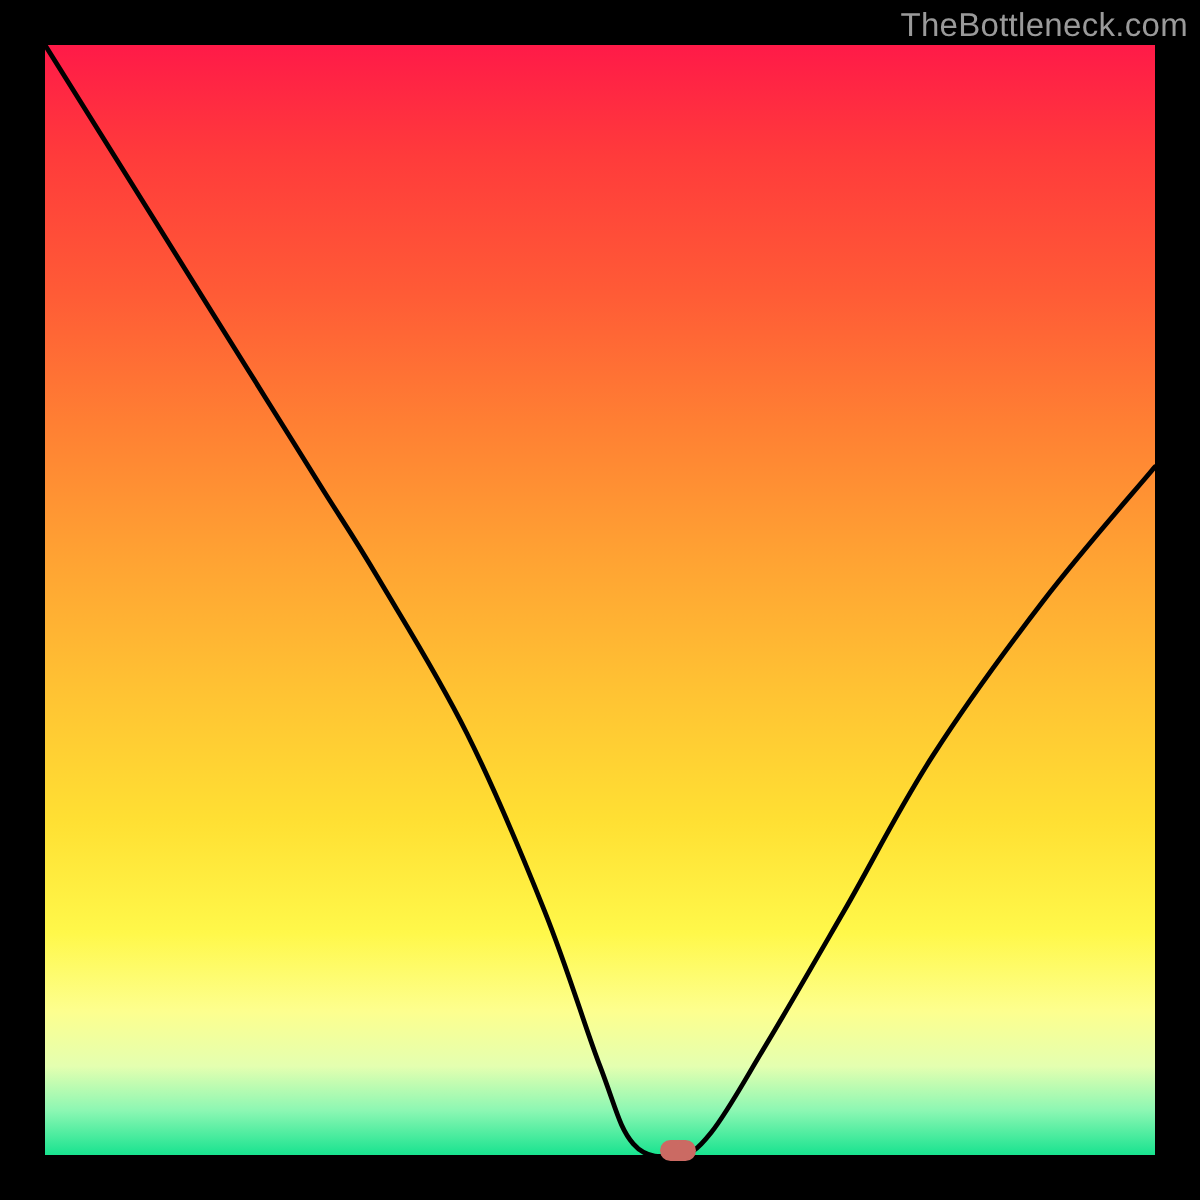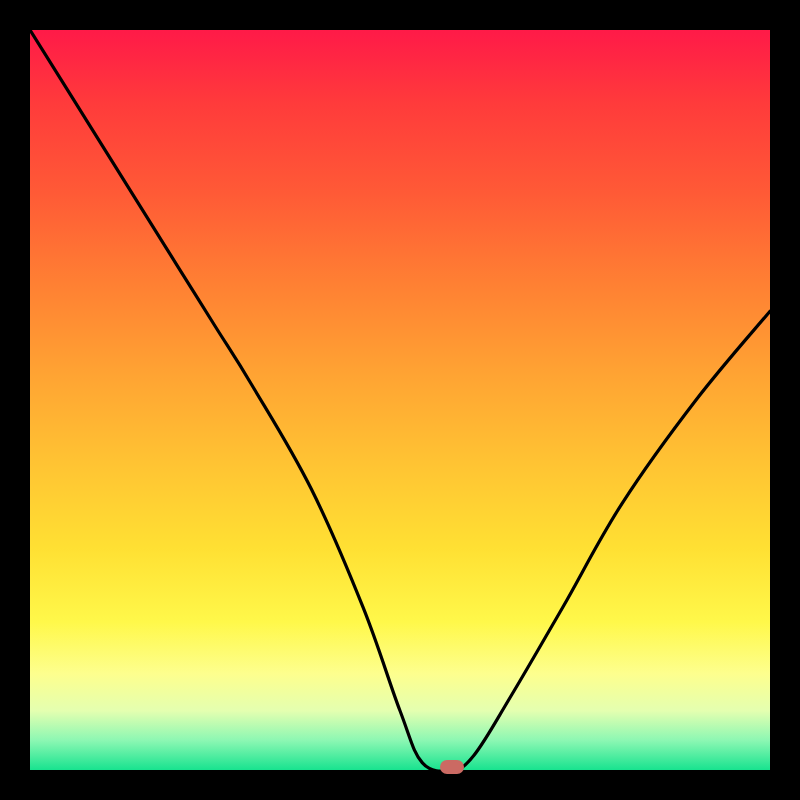--- a/index.html
+++ b/index.html
@@ -70,13 +70,14 @@
 
   <div class="plot">
 
     <svg class="curve" width="740" height="740" viewBox="0 0 740 740">
       <path d="M 0 0 C 6.7 10.7, 17.0 27.2, 37.0 59.2 C 57.0 91.2, 91.0 145.6, 111.0 177.6 C 131.0 209.6, 134.7 215.5, 148.0 236.8 C 161.3 258.1, 171.7 274.7, 185.0 296.0 C 198.3 317.3, 204.7 325.9, 222.0 355.2 C 239.3 384.5, 261.2 418.8, 281.2 458.8 C 301.2 498.8, 317.0 537.2, 333.0 577.2 C 349.0 617.2, 359.3 652.8, 370.0 680.8 C 380.7 708.8, 382.9 721.9, 392.2 732.6 C 401.5 743.3, 412.5 741.3, 421.8 740.0 C 431.1 738.7, 433.3 738.5, 444.0 725.2 C 454.7 711.9, 465.0 692.6, 481.0 666.0 C 497.0 639.4, 512.8 611.8, 532.8 577.2 C 552.8 542.6, 568.0 510.9, 592.0 473.6 C 616.0 436.3, 639.4 404.6, 666.0 370.0 C 692.6 335.4, 726.7 297.2, 740.0 281.2" fill="none" stroke="#000000" stroke-width="3.2" stroke-linecap="round"></path>
     </svg>
 
     <div class="marker" style="left: 409.8px; top: 730px; background: rgb(203, 106, 99);"></div>
   </div>
 
+  <div class="watermark">TheBottleneck.com</div>
 </div>
 
 </body></html>

